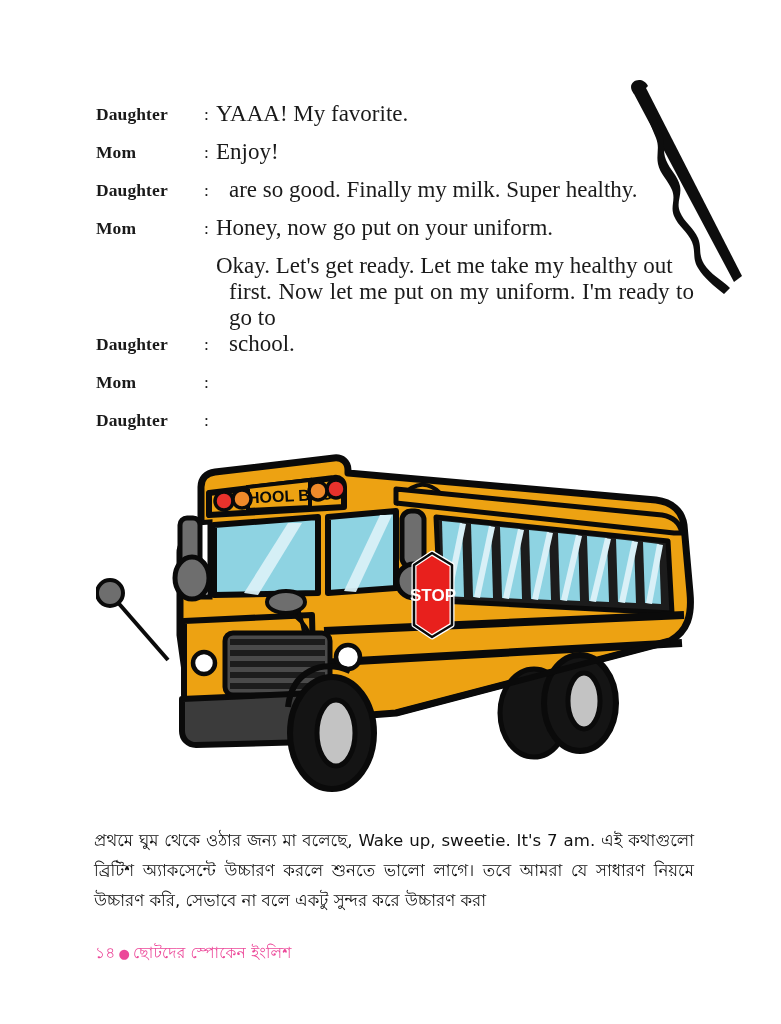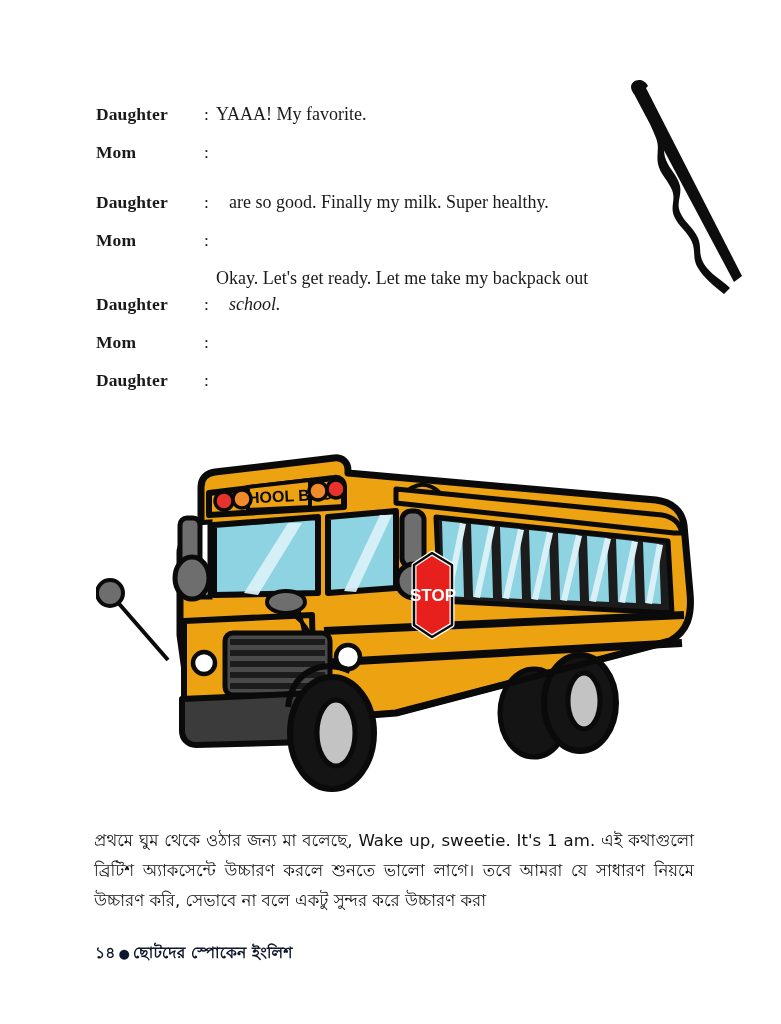--- a/index.html
+++ b/index.html
@@ -47,36 +47,34 @@
   }
   .dlg-colon {
     flex: 0 0 12px;
     width: 12px;
     font-size: 17.5px;
     line-height: 26px;
     text-align: left;
   }
   .dlg-text {
     flex: 1 1 auto;
-    font-size: 18px;
+    font-size: 23px;
     line-height: 26px;
     text-align: justify;
     text-justify: inter-word;
     hyphens: none;
     padding-right: 2px;
   }
   .dlg-text .cont {
     display: block;
     padding-left: 13px;
-    margin-top: 12px;
   }
   .dlg-text .last {
     display: block;
     padding-left: 13px;
-    font-style: italic;
   }
 
   
   .bobby-pin {
     position: absolute;
     left: 612px;
     top: 76px;
     width: 150px;
     height: 222px;
   }
@@ -104,22 +102,22 @@
     text-justify: inter-word;
   }
 
   
   .footer {
     position: absolute;
     left: 95px;
     top: 941px;
     font-family: "DejaVu Sans", "Liberation Sans", sans-serif;
     font-size: 15.5px;
-    font-weight: bold;
-    color: #0f172a;
+    font-weight: normal;
+    color: #ec4899;
     letter-spacing: 0.2px;
     white-space: nowrap;
   }
   .footer .dot {
     font-size: 13px;
     padding: 0 3px;
   }
 </style>
 </head>
 <body>
@@ -130,40 +128,43 @@
 
     <div class="dlg-row">
       <div class="dlg-speaker">Daughter</div>
       <div class="dlg-colon">:</div>
       <div class="dlg-text">YAAA! My favorite.</div>
     </div>
 
     <div class="dlg-row">
       <div class="dlg-speaker">Mom</div>
       <div class="dlg-colon">:</div>
+      <div class="dlg-text">Enjoy!</div>
     </div>
 
     <div class="dlg-row">
       <div class="dlg-speaker">Daughter</div>
       <div class="dlg-colon">:</div>
       <div class="dlg-text">
         <span class="cont">are so good. Finally my milk. Super healthy.</span>
       </div>
     </div>
 
     <div class="dlg-row">
       <div class="dlg-speaker">Mom</div>
       <div class="dlg-colon">:</div>
+      <div class="dlg-text">Honey, now go put on your uniform.</div>
     </div>
 
     <div class="dlg-row">
       <div class="dlg-speaker">Daughter</div>
       <div class="dlg-colon">:</div>
       <div class="dlg-text">
-        <span>Okay. Let's get ready. Let me take my backpack out</span>
+        <span>Okay. Let's get ready. Let me take my healthy out</span>
+        <span class="cont">first. Now let me put on my uniform. I'm ready to go to</span>
         <span class="last">school.</span>
       </div>
     </div>
 
     <div class="dlg-row">
       <div class="dlg-speaker">Mom</div>
       <div class="dlg-colon">:</div>
     </div>
 
     <div class="dlg-row">
@@ -363,19 +364,19 @@
       <ellipse cx="484" cy="258" rx="36" ry="48" fill="#141414" stroke="#0a0a0a" stroke-width="6"></ellipse>
       <ellipse cx="488" cy="256" rx="16" ry="28" fill="#c3c3c3" stroke="#0a0a0a" stroke-width="5"></ellipse>
     </g>
 
     <path d="M300,250 L580,196 L582,212 L306,266 Z" fill="#eda212" stroke="none" opacity="0"></path>
 
     <path d="M300,268 L574,196" fill="none" stroke="#0a0a0a" stroke-width="6"></path>
 
   </svg>
 
-  <div class="bn-para">প্রথমে ঘুম থেকে ওঠার জন্য মা বলেছে, Wake up, sweetie. It's 1 am. এই কথাগুলো ব্রিটিশ অ্যাকসেন্টে উচ্চারণ করলে শুনতে ভালো লাগে। তবে আমরা যে সাধারণ নিয়মে উচ্চারণ করি, সেভাবে না বলে একটু সুন্দর করে উচ্চারণ করা</div>
+  <div class="bn-para">প্রথমে ঘুম থেকে ওঠার জন্য মা বলেছে, Wake up, sweetie. It's 7 am. এই কথাগুলো ব্রিটিশ অ্যাকসেন্টে উচ্চারণ করলে শুনতে ভালো লাগে। তবে আমরা যে সাধারণ নিয়মে উচ্চারণ করি, সেভাবে না বলে একটু সুন্দর করে উচ্চারণ করা</div>
 
   <div class="footer">
     <span>১৪</span><span class="dot">●</span><span>ছোটদের স্পোকেন ইংলিশ</span>
   </div>
 
 </div>
 
 </body></html>

